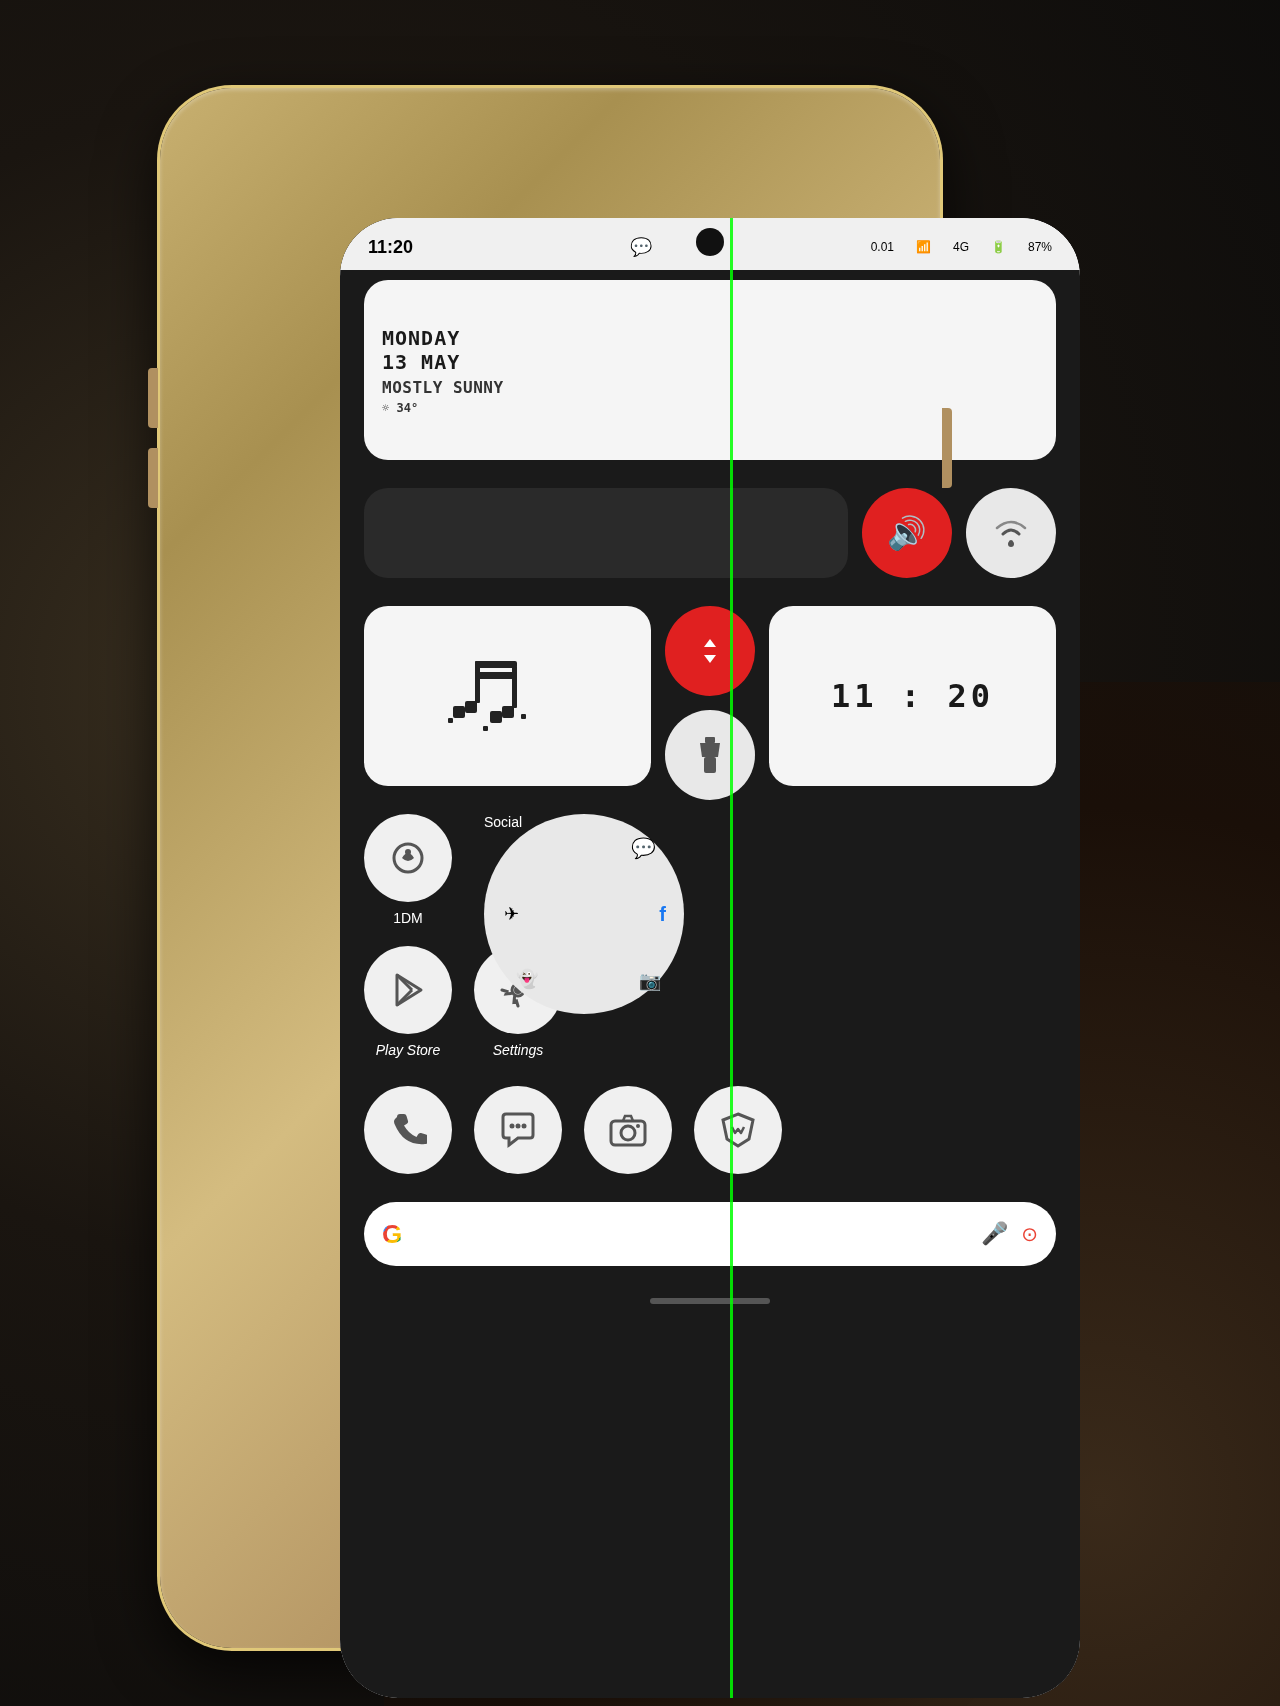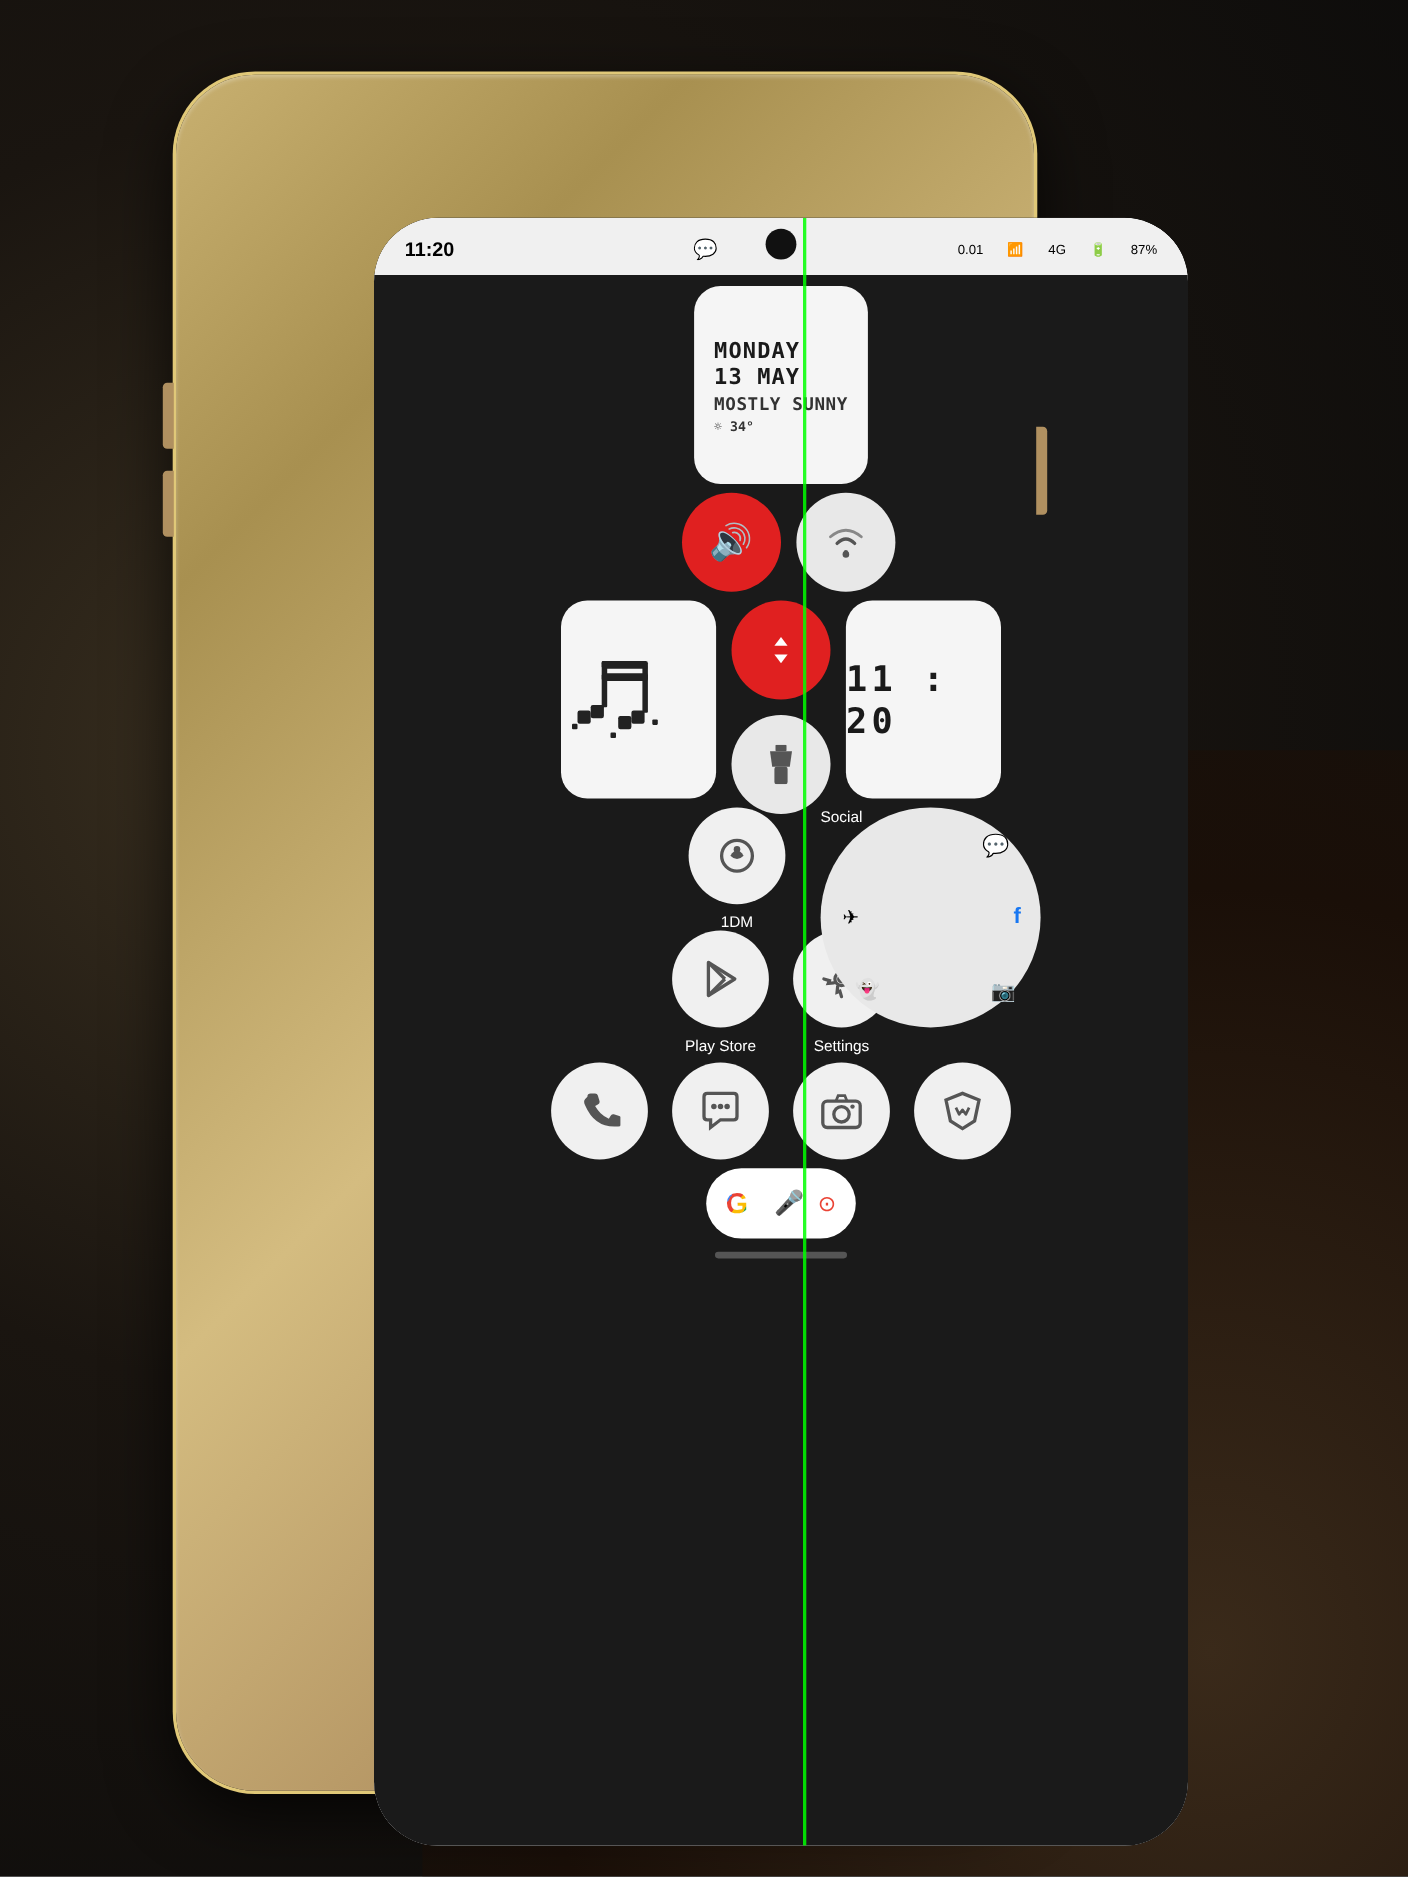--- a/index.html
+++ b/index.html
@@ -28,21 +28,21 @@
       right: 0;
       width: 70%;
       height: 60%;
       background: radial-gradient(ellipse at 80% 80%, #3a2a1a 0%, #1a0f08 60%, transparent 100%);
       border-radius: 50% 0 0 0;
     }
 
     
     .phone-outer {
       position: absolute;
-      top: 68px;
+      top: 88px;
       left: 160px;
       width: 780px;
       height: 1560px;
       background: linear-gradient(135deg, #c8b070 0%, #a89050 20%, #d4bc80 50%, #b09060 80%, #8a7040 100%);
       border-radius: 72px;
       box-shadow: 
         0 0 0 3px #e0c878,
         0 20px 60px rgba(0,0,0,0.8),
         inset 0 2px 4px rgba(255,255,255,0.3);
     }
@@ -122,22 +122,21 @@
       z-index: 10;
     }
 
     
     .home-content {
       padding: 10px 24px;
       background: #1a1a1a;
       height: calc(100% - 52px);
       display: flex;
       flex-direction: column;
-      gap: 8px;
-      align-items: center;
+      gap: 28px;
     }
 
     
     .widget-row-1 {
       display: flex;
       gap: 14px;
       height: 180px;
     }
 
     .weather-widget {
@@ -496,21 +495,21 @@
                 <div style="position:absolute; right:18px; top:50%; transform:translateY(-50%); font-size:20px; font-weight:900; color:#1877F2;">f</div>
 
                 <div style="position:absolute; bottom:24px; left:32px; font-size:18px;">👻</div>
 
                 <div style="position:absolute; bottom:22px; right:22px; font-size:18px;">📷</div>
               </div>
               <span class="app-icon-label" style="display:block; text-align:center; margin-top:0;">Social</span>
             </div>
           </div>
 
-          <div class="app-row" style="margin-top:-8px;">
+          <div class="app-row" style="margin-top:-8px;font-style:italic;">
 
             <div class="app-icon-item">
               <div class="app-icon-circle">
                 <svg width="38" height="38" viewBox="0 0 38 38">
                   <polygon points="8,4 32,19 8,34" fill="none" stroke="#555" stroke-width="3" stroke-linejoin="round"></polygon>
                   <line x1="8" y1="4" x2="23" y2="19" stroke="#555" stroke-width="3"></line>
                   <line x1="8" y1="34" x2="23" y2="19" stroke="#555" stroke-width="3"></line>
                 </svg>
               </div>
               <span class="app-icon-label">Play Store</span>

